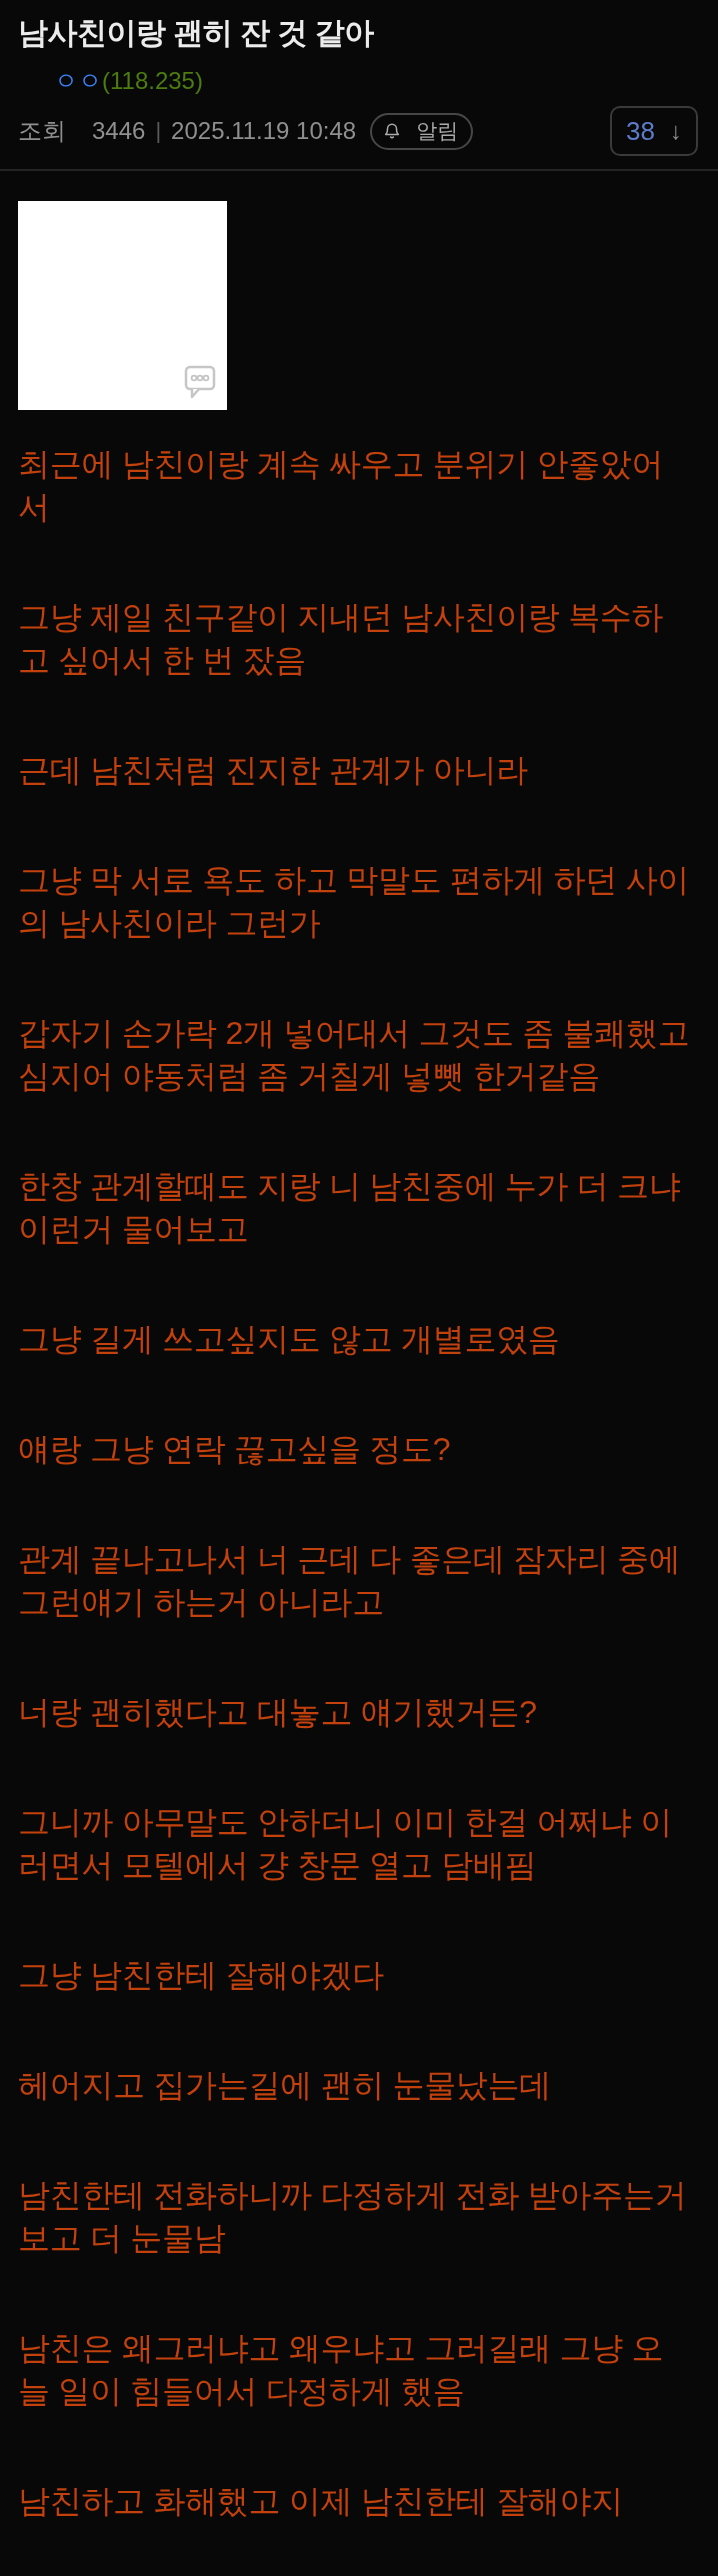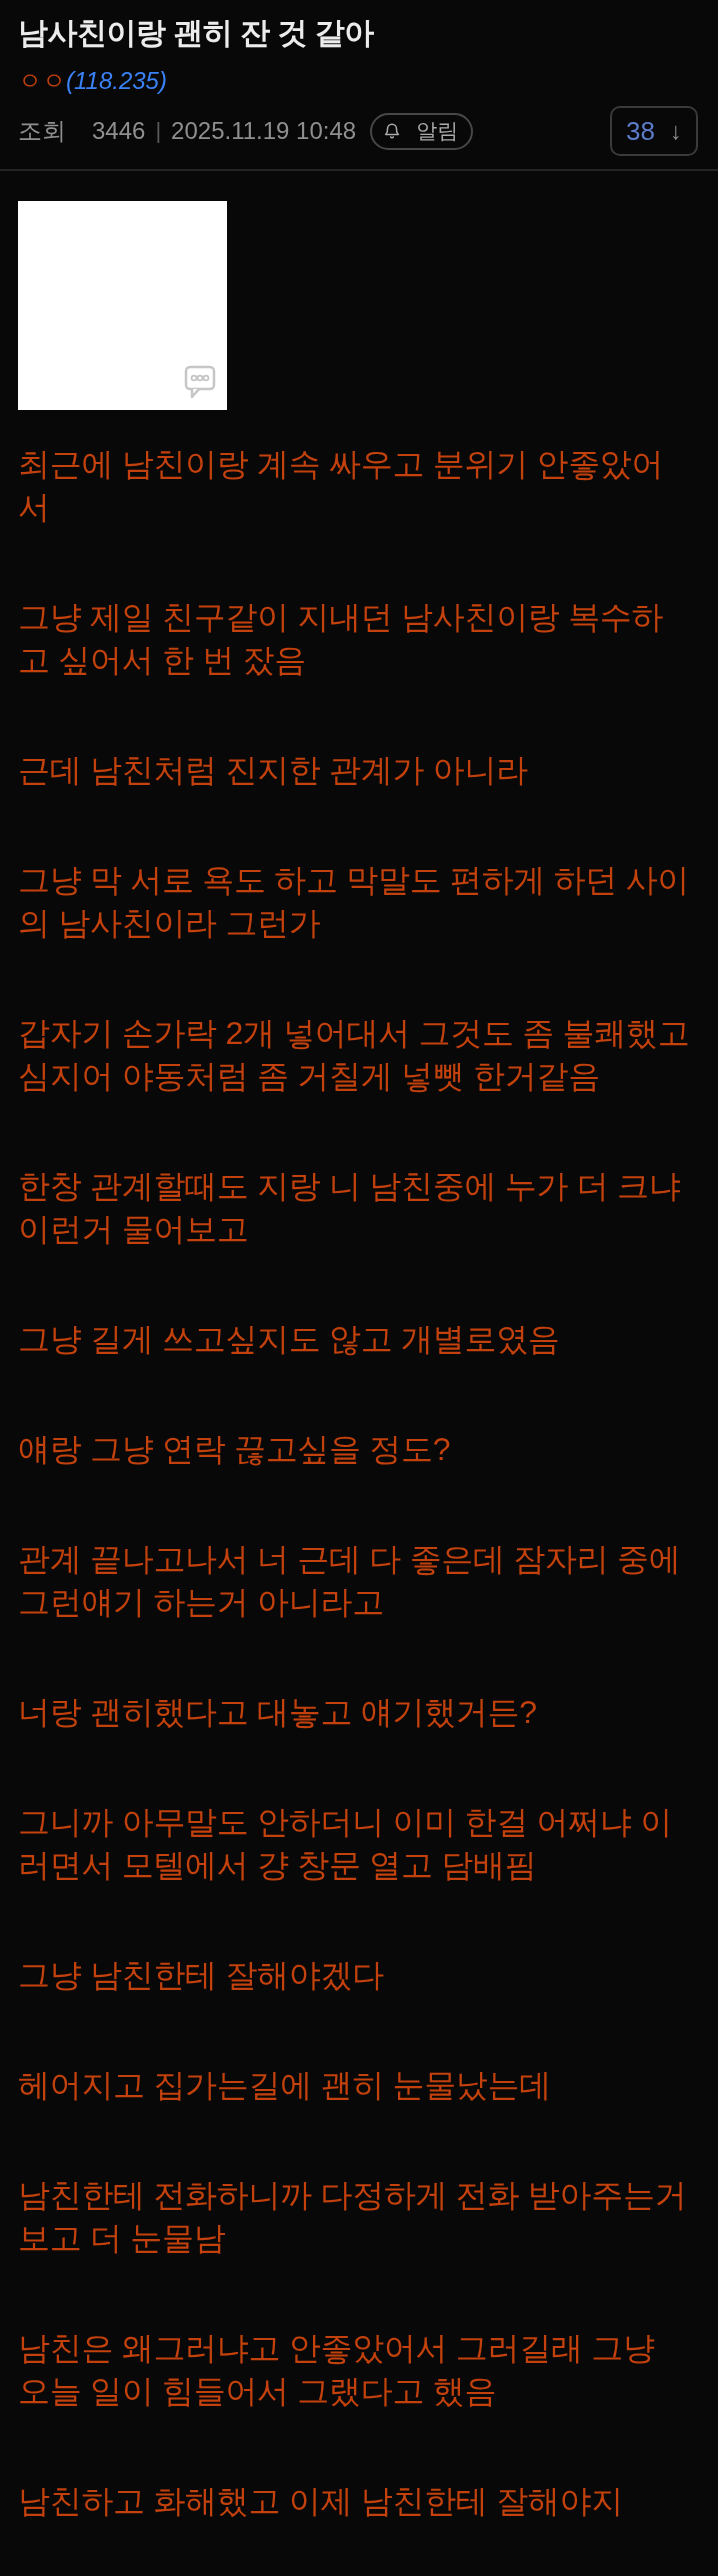--- a/index.html
+++ b/index.html
@@ -17,22 +17,22 @@
   .header { padding: 14px 20px 0 18px; }
   .title {
     margin: 0;
     font-size: 30px;
     line-height: 38px;
     font-weight: 600;
     color: #ececec;
     letter-spacing: -0.5px;
   }
   .author-row { margin-top: 15px; font-size: 24px; line-height: 28px; }
-  .author-name { color: #c2410c; }
-  .author-ip { color: #3b82f6; font-style: italic; }
+  .author-name { color: #3b82f6; margin-left: 36px; }
+  .author-ip { color: #4d7c0f; }
 
   .meta-row {
     margin-top: 11px;
     display: flex;
     align-items: center;
     justify-content: space-between;
     min-height: 50px;
   }
   .meta-left { display: flex; align-items: center; font-size: 24px; color: #8f8f8f; }
   .meta-sep { margin: 0 10px; color: #5a5a5a; font-size: 22px; }
@@ -157,18 +157,18 @@
       <p class="para">갑자기 손가락 2개 넣어대서 그것도 좀 불쾌했고 심지어 야동처럼 좀 거칠게 넣뺏 한거같음</p>
       <p class="para">한창 관계할때도 지랑 니 남친중에 누가 더 크냐 이런거 물어보고</p>
       <p class="para">그냥 길게 쓰고싶지도 않고 개별로였음</p>
       <p class="para">얘랑 그냥 연락 끊고싶을 정도?</p>
       <p class="para">관계 끝나고나서 너 근데 다 좋은데 잠자리 중에 그런얘기 하는거 아니라고</p>
       <p class="para">너랑 괜히했다고 대놓고 얘기했거든?</p>
       <p class="para">그니까 아무말도 안하더니 이미 한걸 어쩌냐 이러면서 모텔에서 걍 창문 열고 담배핌</p>
       <p class="para">그냥 남친한테 잘해야겠다</p>
       <p class="para">헤어지고 집가는길에 괜히 눈물났는데</p>
       <p class="para">남친한테 전화하니까 다정하게 전화 받아주는거 보고 더 눈물남</p>
-      <p class="para">남친은 왜그러냐고 안좋았어서 그러길래 그냥 오늘 일이 힘들어서 그랬다고 했음</p>
+      <p class="para">남친은 왜그러냐고 왜우냐고 그러길래 그냥 오늘 일이 힘들어서 다정하게 했음</p>
       <p class="para">남친하고 화해했고 이제 남친한테 잘해야지</p>
     </div>
 
 </div>
 
 
 </body></html>

